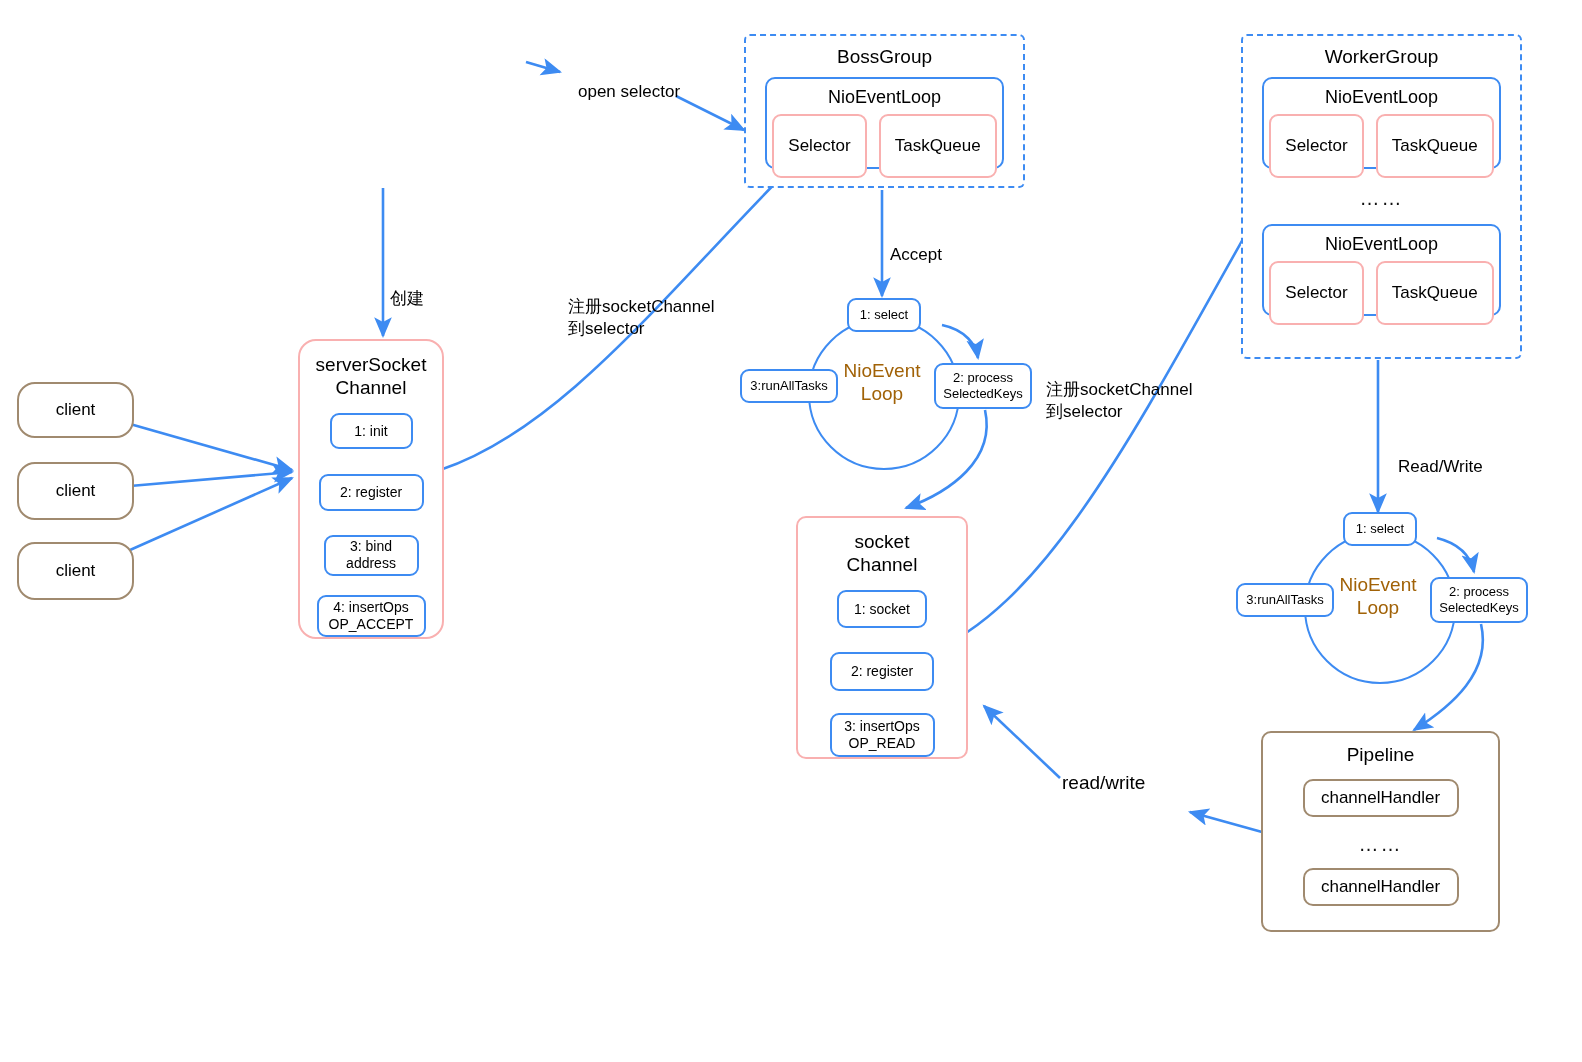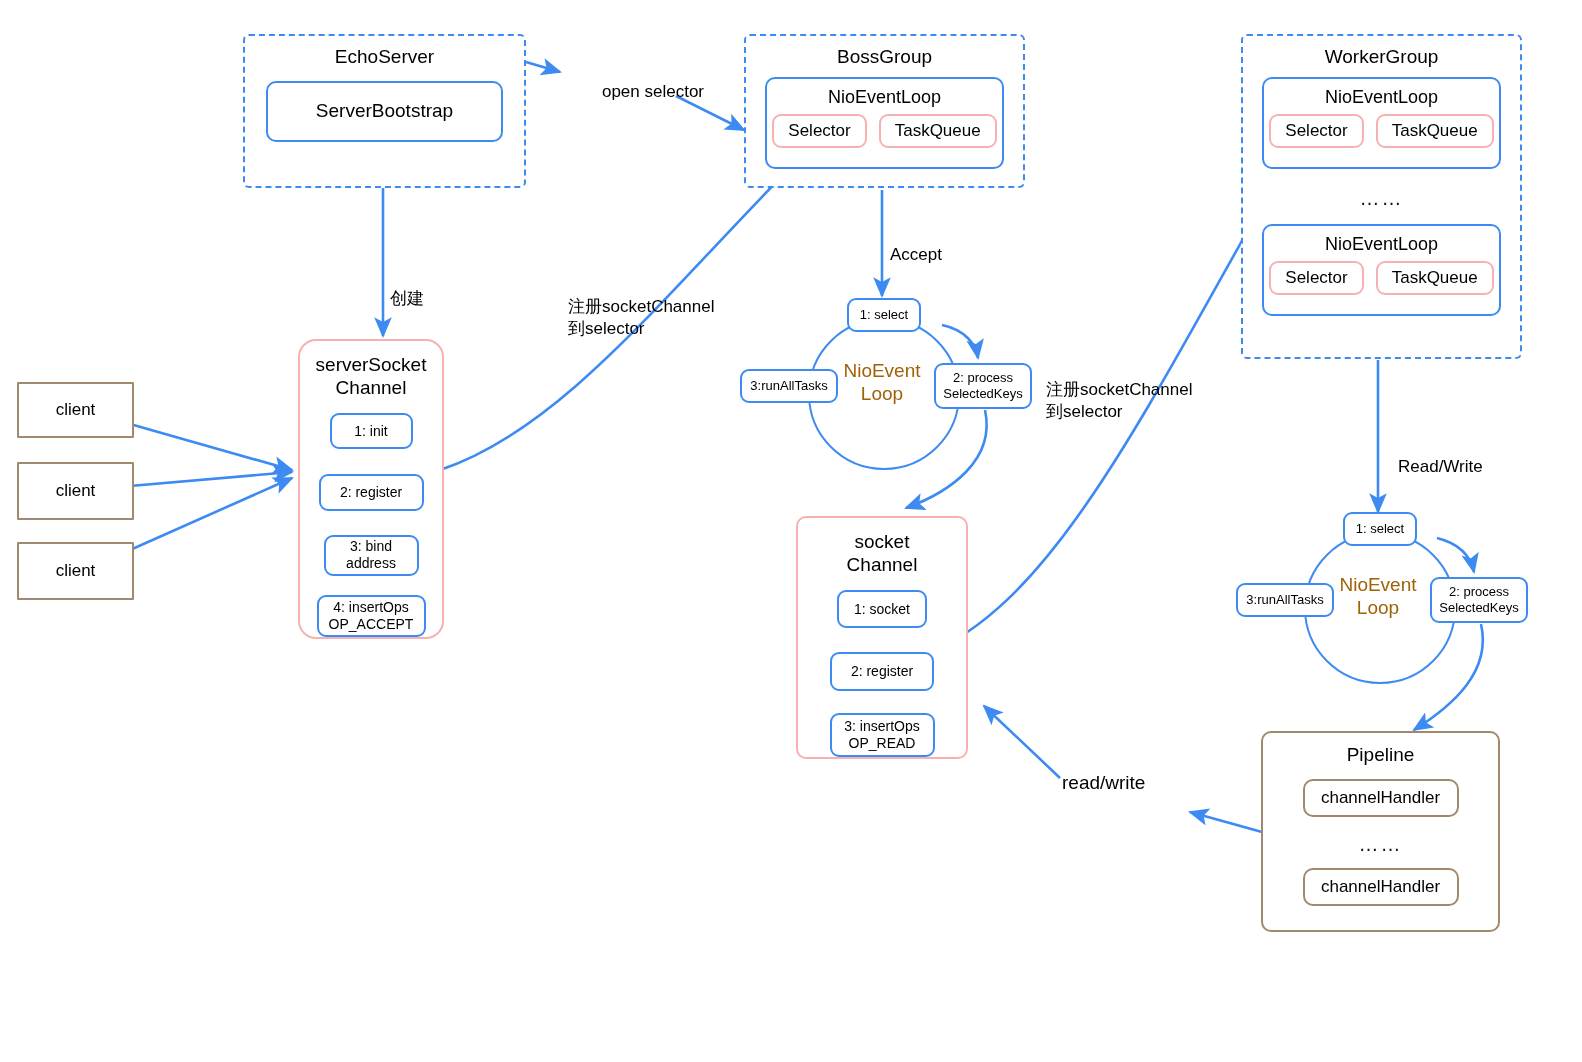--- a/index.html
+++ b/index.html
@@ -68,21 +68,21 @@
     display: flex;
     gap: 12px;
     justify-content: center;
     width: 100%;
   }
   .pill-pink {
     border: 2px solid #f9b0b0;
     border-radius: 9px;
     background: #fff;
     font-size: 17px;
-    padding: 5px 14px;
+    padding: 20px 14px;
     text-align: center;
     white-space: nowrap;
   }
   .step-box {
     border: 2px solid #3d8bf2;
     border-radius: 9px;
     background: #fff;
     font-size: 14px;
     text-align: center;
     line-height: 1.22;
@@ -142,21 +142,21 @@
     line-height: 1.2;
     display: flex;
     align-items: center;
     justify-content: center;
     text-align: center;
     z-index: 4;
   }
   .client-box {
     position: absolute;
     border: 2px solid #a08a6f;
-    border-radius: 1px;
+    border-radius: 18px;
     background: #fff;
     font-size: 17px;
     display: flex;
     align-items: center;
     justify-content: center;
   }
 </style>
 </head>
 <body>
 
@@ -193,26 +193,20 @@
 
       <path d="M1437,538 C1461,544 1471,558 1474,572"></path>
 
       <path d="M1481,624 C1492,672 1452,706 1414,730"></path>
 
       <path d="M1262,832 L1190,812" marker-end=""></path>
       <path d="M1060,778 L984,706"></path>
     </g>
   </svg>
 
-  <div class="node group-dashed" style="left:243px; top:34px; width:283px; height:154px;">
-    <div class="group-title">EchoServer</div>
-    <div class="blue-box" style="width:233px; height:57px; margin-top:4px; display:flex; align-items:center; justify-content:center;">
-      <span style="font-size:19px;">ServerBootstrap</span>
-    </div>
-  </div>
 
   <div class="node group-dashed" style="left:744px; top:34px; width:281px; height:154px;">
     <div class="group-title">BossGroup</div>
     <div class="blue-box" style="width:235px; height:88px; display:flex; flex-direction:column; align-items:center;">
       <div class="nel-title">NioEventLoop</div>
       <div class="sel-row">
         <div class="pill-pink">Selector</div>
         <div class="pill-pink">TaskQueue</div>
       </div>
     </div>
@@ -277,21 +271,21 @@
     <div class="box-title" style="font-size:19px; margin-top:10px;">Pipeline</div>
     <div class="ch-box" style="width:152px; height:34px; margin-top:13px;">channelHandler</div>
     <div class="ellipsis" style="margin:16px 0 12px 0;">……</div>
     <div class="ch-box" style="width:152px; height:34px;">channelHandler</div>
   </div>
 
   <div class="client-box" style="left:17px; top:382px; width:113px; height:52px;">client</div>
   <div class="client-box" style="left:17px; top:462px; width:113px; height:54px;">client</div>
   <div class="client-box" style="left:17px; top:542px; width:113px; height:54px;">client</div>
 
-  <div class="free-label" style="left:578px; top:81px; width:150px; text-align:center;">open selector</div>
+  <div class="free-label" style="left:578px; top:81px; width:150px; text-align:left;">open selector</div>
   <div class="free-label" style="left:390px; top:288px; width:70px; text-align:left;">创建</div>
   <div class="free-label" style="left:568px; top:296px; width:190px;">注册socketChannel
 到selector</div>
   <div class="free-label" style="left:890px; top:244px; width:90px; text-align:left;">Accept</div>
   <div class="free-label" style="left:1046px; top:379px; width:190px;">注册socketChannel
 到selector</div>
   <div class="free-label" style="left:1398px; top:456px; width:130px; text-align:left;">Read/Write</div>
   <div class="free-label" style="left:1062px; top:771px; width:130px; text-align:left; font-size:19px;">read/write</div>
 
 </div>

